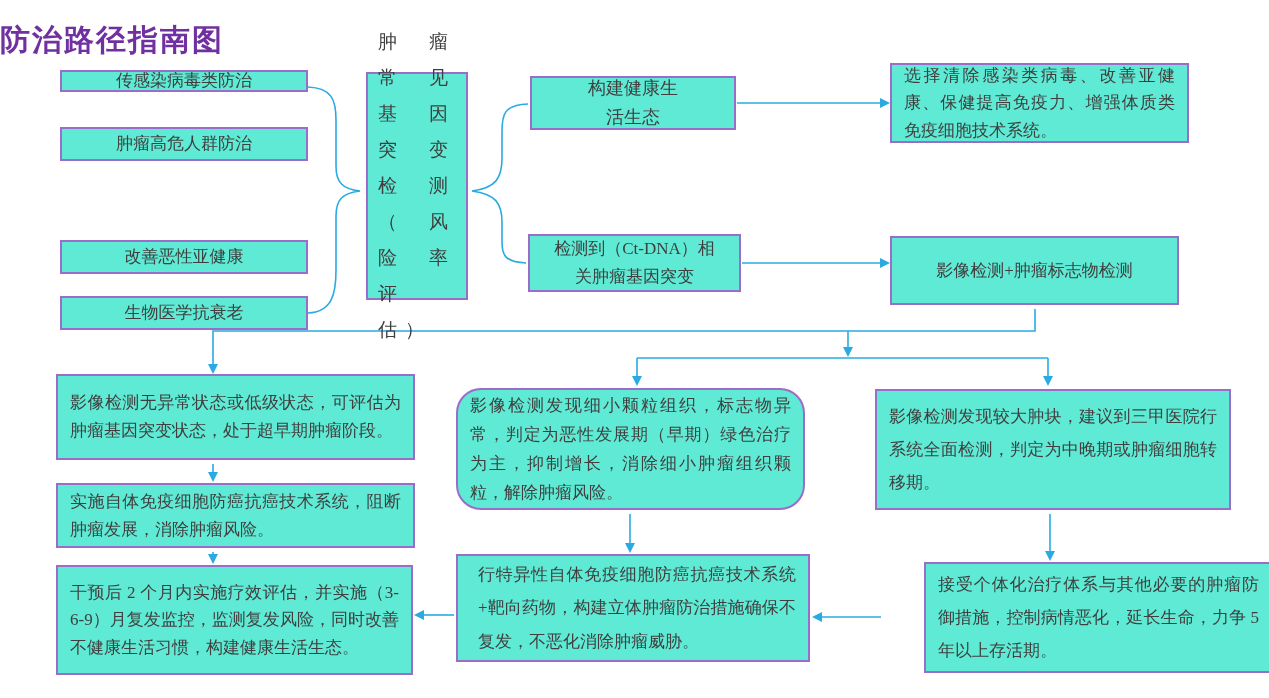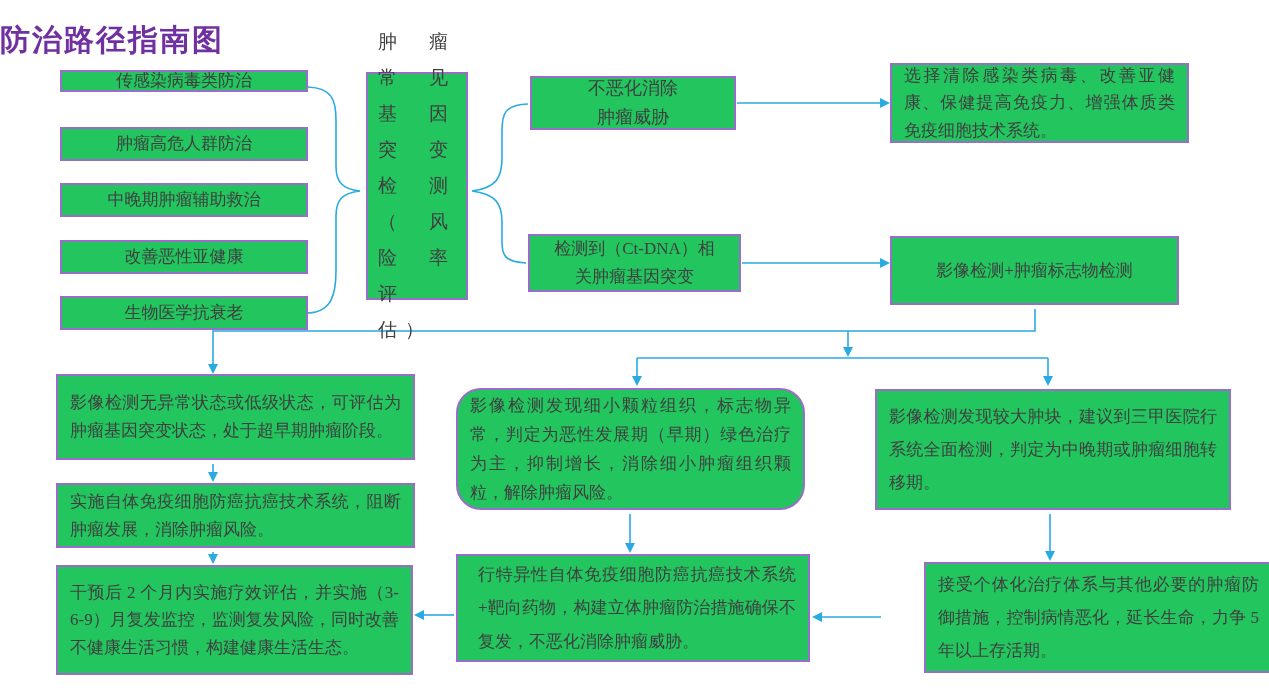--- a/index.html
+++ b/index.html
@@ -21,21 +21,21 @@
     position:absolute;left:0;top:20px;width:100%;
     text-align:left;
     font-size:30px;font-weight:bold;
     color:var(--title-color);
     letter-spacing:2px;
   }
   .node{
     position:absolute;
     box-sizing:border-box;
     border:2px solid var(--border-color);
-    background:#22c55e;
+    background:#5eead4;
     display:flex;align-items:center;justify-content:center;
     font-size:17px;line-height:1.62;
     padding:4px 12px;
   }
   .node .txt{width:100%;}
   .centered{text-align:center;}
   .justified{text-align:justify;text-justify:inter-ideograph;}
   .lh-mid{line-height:1.72;border-radius:25px;}
   .lh-tall{line-height:1.95;}
   .center-box{
@@ -94,36 +94,33 @@
   </svg>
 
   <div class="title">防治路径指南图</div>
 
   <div class="node centered" style="left:60px;top:70px;width:248px;height:22px;">
     <div class="txt">传感染病毒类防治</div>
   </div>
   <div class="node centered" style="left:60px;top:127px;width:248px;height:34px;">
     <div class="txt">肿瘤高危人群防治</div>
   </div>
-  <div class="node centered" style="left:60px;top:183px;width:248px;height:34px;">
-    <div class="txt">中晚期肿瘤辅助救治</div>
-  </div>
   <div class="node centered" style="left:60px;top:240px;width:248px;height:34px;">
     <div class="txt">改善恶性亚健康</div>
   </div>
   <div class="node centered" style="left:60px;top:296px;width:248px;height:34px;">
     <div class="txt">生物医学抗衰老</div>
   </div>
 
   <div class="node center-box justified" style="left:366px;top:72px;width:102px;height:228px;">
     <div class="txt">肿瘤常见基因突变检测（风险率评估）</div>
   </div>
 
   <div class="node centered" style="left:530px;top:76px;width:206px;height:54px;font-size:18px;">
-    <div class="txt" style="max-width:96px;margin:0 auto;">不恶化消除肿瘤威胁</div>
+    <div class="txt" style="max-width:96px;margin:0 auto;">构建健康生活生态</div>
   </div>
   <div class="node centered" style="left:528px;top:234px;width:213px;height:58px;">
     <div class="txt" style="max-width:166px;margin:0 auto;">检测到（Ct-DNA）相关肿瘤基因突变</div>
   </div>
 
   <div class="node justified" style="left:890px;top:63px;width:299px;height:80px;">
     <div class="txt">选择清除感染类病毒、改善亚健康、保健提高免疫力、增强体质类免疫细胞技术系统。</div>
   </div>
   <div class="node centered" style="left:890px;top:236px;width:289px;height:69px;">
     <div class="txt">影像检测+肿瘤标志物检测</div>

